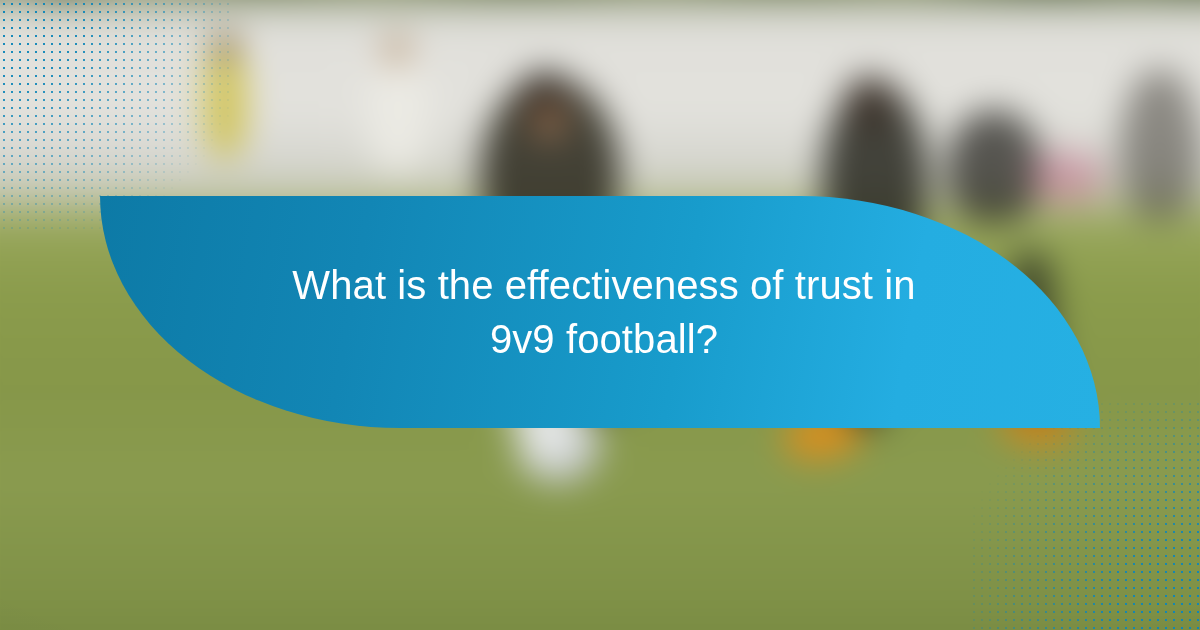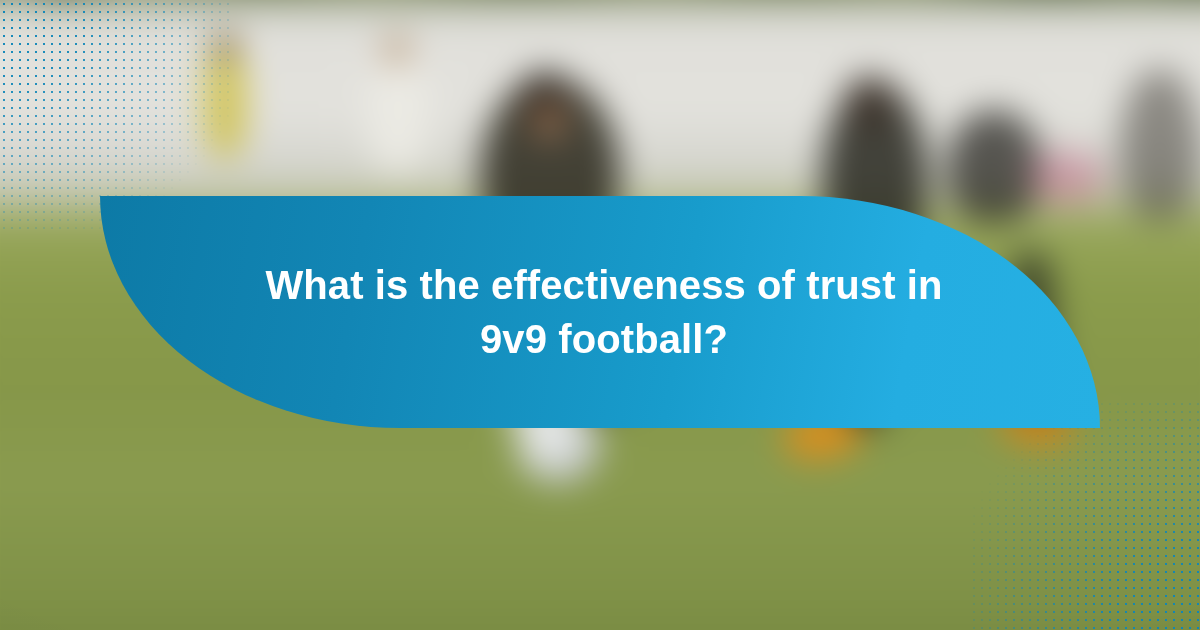--- a/index.html
+++ b/index.html
@@ -140,21 +140,21 @@
     border-top-right-radius:300px 232px;
     display:flex;
     align-items:center;
     justify-content:center;
   }
 
   .banner-text {
     color:#ffffff;
     font-family:"Liberation Sans", sans-serif;
     font-size:40px;
-    font-weight:700;
+    font-weight:400;
     line-height:54px;
     letter-spacing:.1px;
     text-align:center;
     width:700px;
     padding-left:8px;
     white-space:pre-line;
   }
 </style>
 </head>
 <body>

